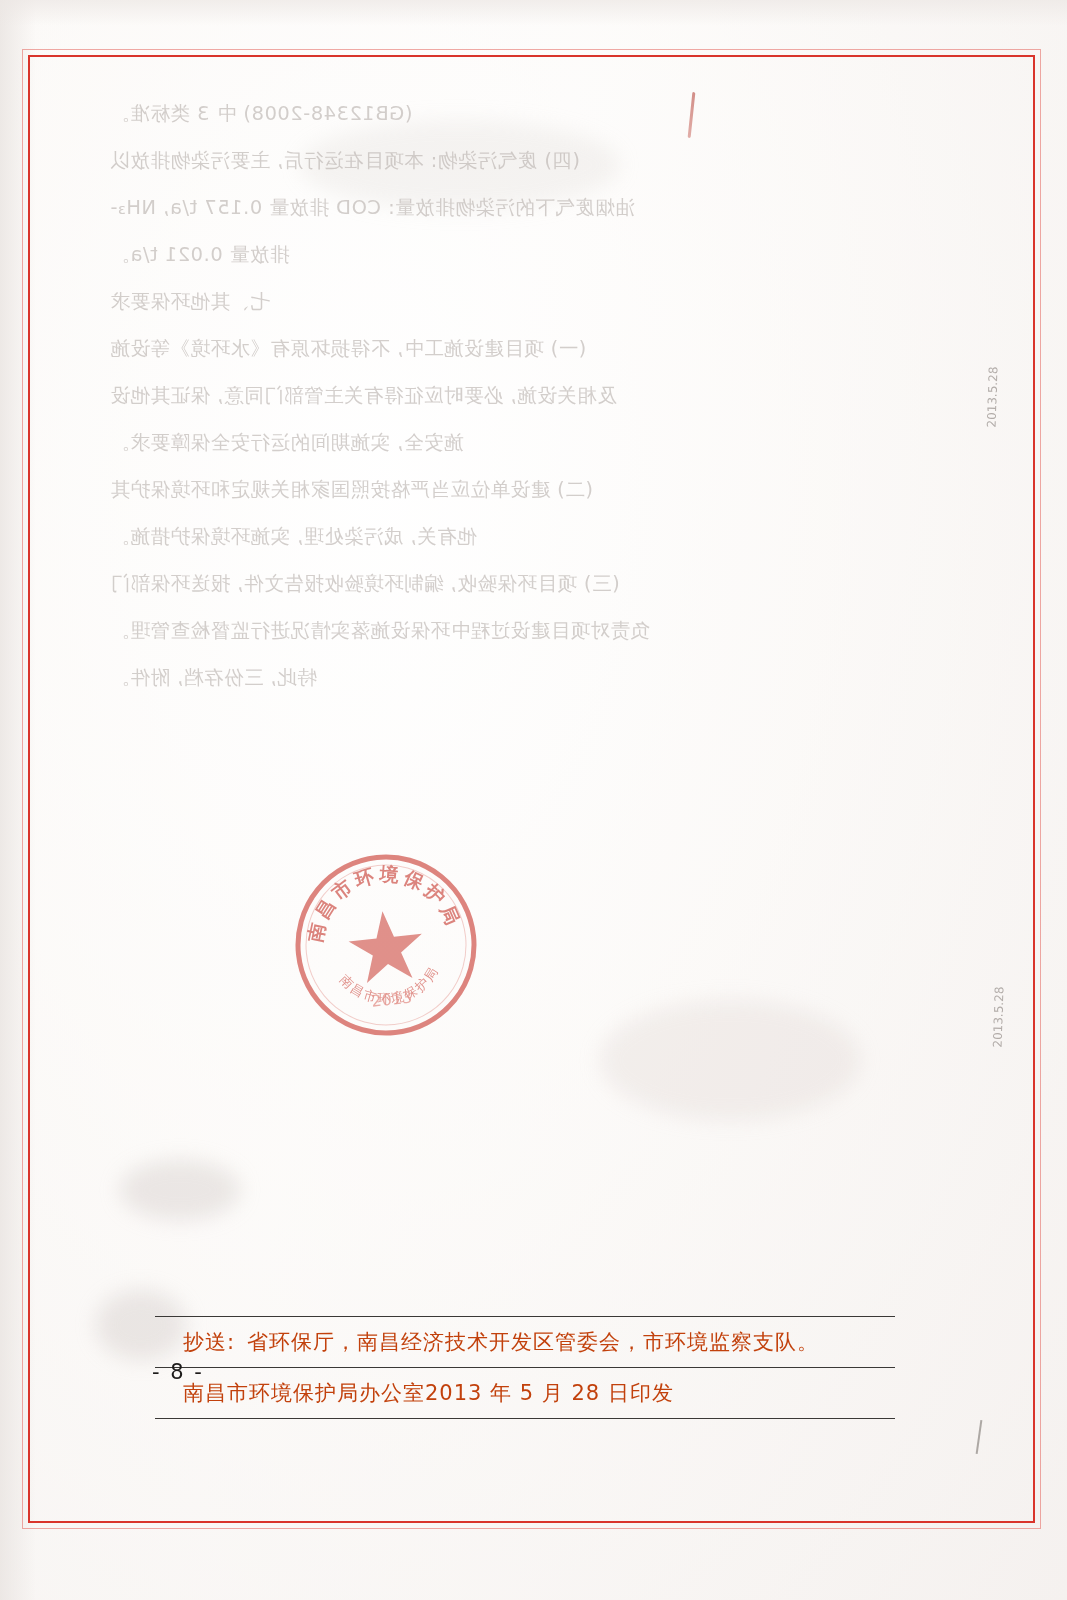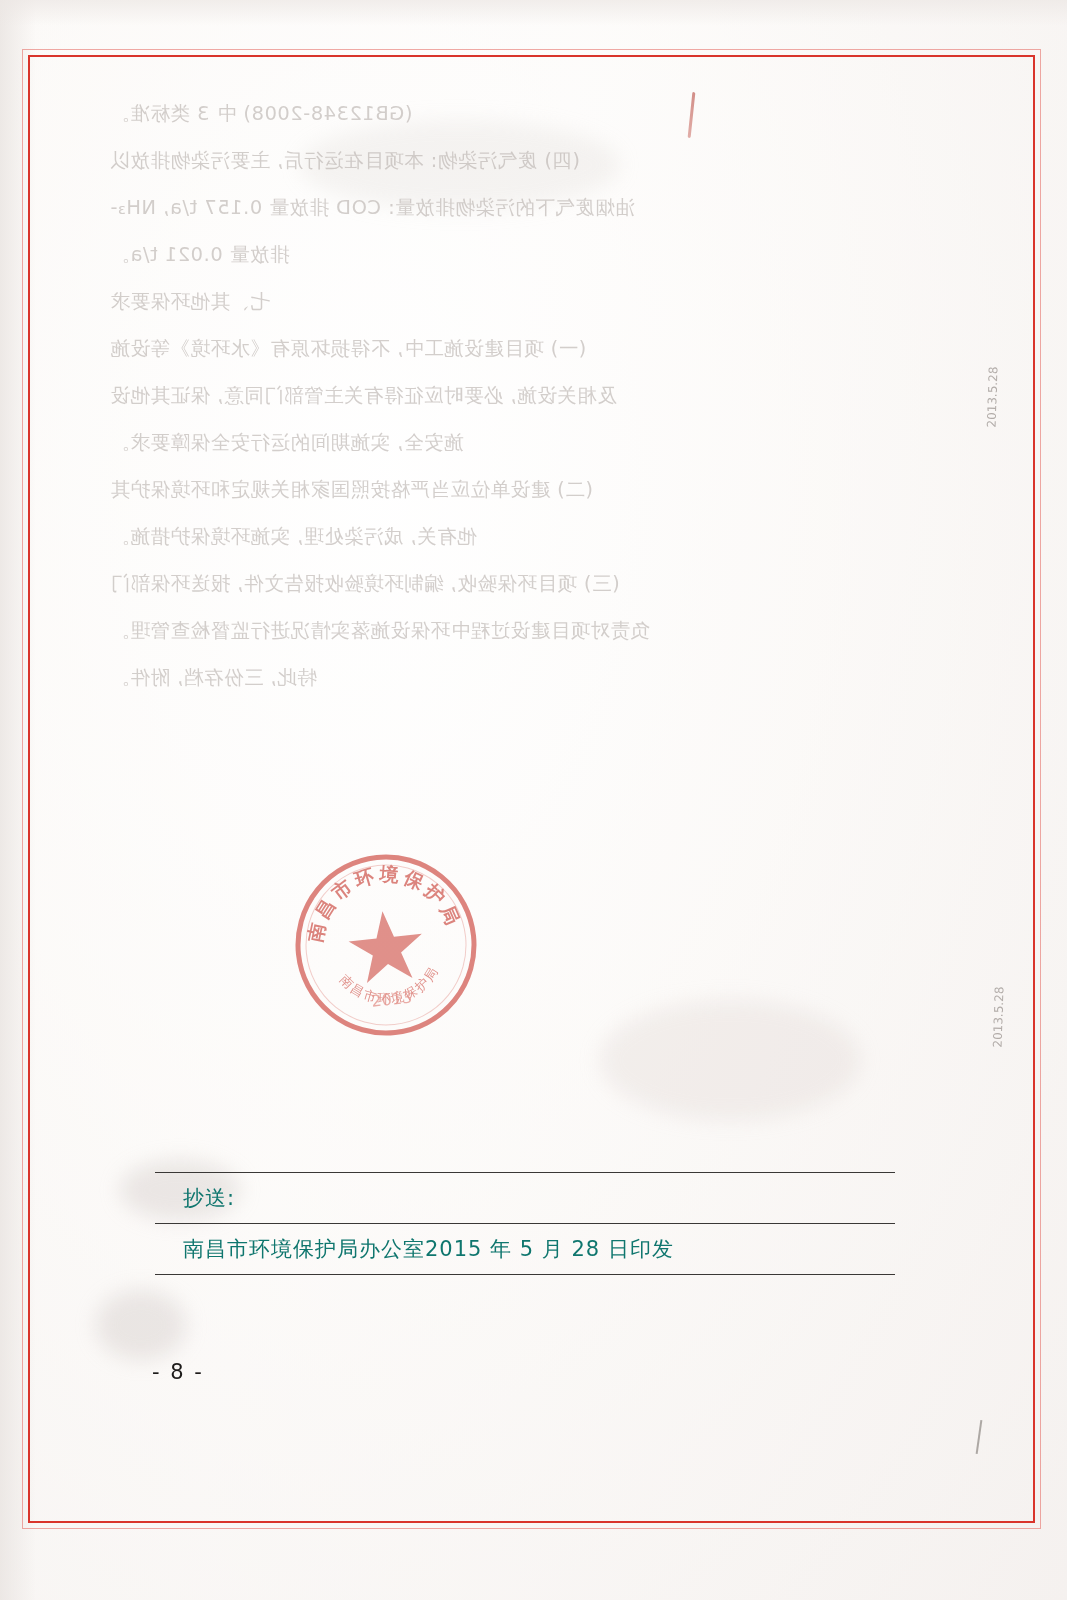--- a/index.html
+++ b/index.html
@@ -124,24 +124,24 @@
     background: linear-gradient(180deg, #c46a62 0%, #d8938c 100%);
     transform: rotate(6deg);
     opacity: 0.75;
     border-radius: 2px;
   }
 
   
   .footer {
     position: absolute;
     left: 155px;
-    top: 1172px;
+    top: 1316px;
     width: 740px;
     font-family: "DejaVu Sans", sans-serif;
-    color: #0f766e;
+    color: #c2410c;
   }
   .footer .rule {
     height: 1px;
     background: #3a3836;
     width: 100%;
   }
   .footer .row {
     display: flex;
     align-items: center;
     height: 50px;
@@ -236,24 +236,25 @@
 
   <div class="margin-mark mark-1">2013.5.28</div>
   <div class="margin-mark mark-2">2013.5.28</div>
   <div class="pen-stroke"></div>
 
   <div class="footer">
     <div class="rule"></div>
     <div class="row copy">
       <span class="label">抄送:</span>
       <span style="width:12px;"></span>
+      <span class="value">省环保厅，南昌经济技术开发区管委会，市环境监察支队。</span>
     </div>
     <div class="rule"></div>
     <div class="row issue">
       <span class="label">南昌市环境保护局办公室</span>
-      <span class="value">2015 年 5 月 28 日印发</span>
+      <span class="value">2013 年 5 月 28 日印发</span>
     </div>
     <div class="rule"></div>
   </div>
 
   <div class="page-number">- 8 -</div>
 
 </div>
 
 </body></html>

